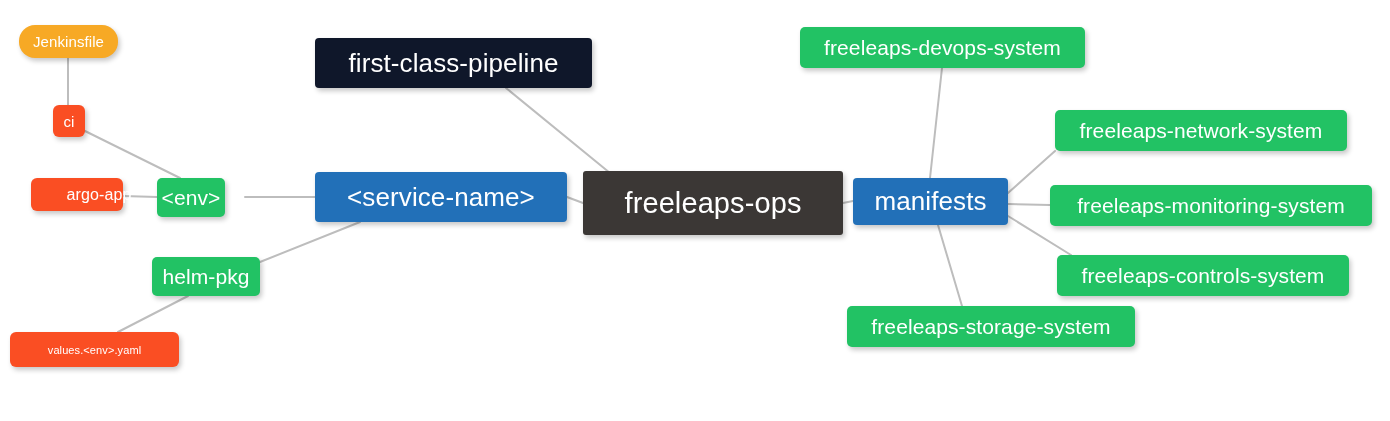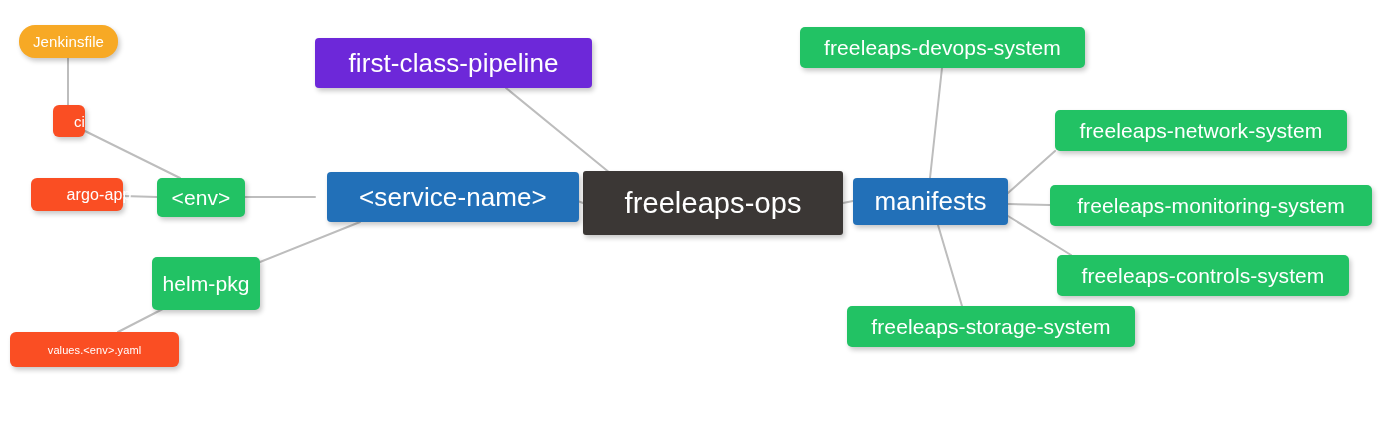--- a/index.html
+++ b/index.html
@@ -62,36 +62,36 @@
       <line x1="930" y1="178" x2="942" y2="68" stroke="#bdbdbd" stroke-width="2" stroke-linecap="round"></line>
       <line x1="1008" y1="193" x2="1055" y2="151" stroke="#bdbdbd" stroke-width="2" stroke-linecap="round"></line>
       <line x1="1008" y1="204" x2="1050" y2="205" stroke="#bdbdbd" stroke-width="2" stroke-linecap="round"></line>
       <line x1="1008" y1="216" x2="1071" y2="255" stroke="#bdbdbd" stroke-width="2" stroke-linecap="round"></line>
       <line x1="938" y1="225" x2="962" y2="306" stroke="#bdbdbd" stroke-width="2" stroke-linecap="round"></line>
     </svg>
   <div id="node-layer">
       <div class="node node-root" style="left: 583px; top: 171px; width: 260px; height: 64px; font-size: 29px; background: rgb(59, 55, 53);">
         <span>freeleaps-ops</span>
       </div>
-      <div class="node node-blue" style="left: 315px; top: 172px; width: 252px; height: 50px; font-size: 26px; background: rgb(34, 112, 184); margin-left: 12px;">
+      <div class="node node-blue" style="left: 315px; top: 172px; width: 252px; height: 50px; font-size: 26px; background: rgb(34, 112, 184);">
         <span>&lt;service-name&gt;</span>
       </div>
-      <div class="node node-blue" style="left: 315px; top: 38px; width: 277px; height: 50px; font-size: 26px; background: #6d28d9;">
+      <div class="node node-blue" style="left: 315px; top: 38px; width: 277px; height: 50px; font-size: 26px; background: #0f172a;">
         <span>first-class-pipeline</span>
       </div>
       <div class="node node-blue" style="left: 853px; top: 178px; width: 155px; height: 47px; font-size: 26px; background: rgb(34, 112, 184);">
         <span>manifests</span>
       </div>
-      <div class="node node-green" style="left: 157px; top: 178px; width: 88px; height: 39px; font-size: 21px; background: rgb(34, 194, 100);">
+      <div class="node node-green" style="left: 157px; top: 178px; width: 68px; height: 39px; font-size: 21px; background: rgb(34, 194, 100);">
         <span>&lt;env&gt;</span>
       </div>
-      <div class="node node-green" style="left: 152px; top: 257px; width: 108px; height: 53px; font-size: 21px; background: rgb(34, 194, 100);">
+      <div class="node node-green" style="left: 152px; top: 257px; width: 108px; height: 39px; font-size: 21px; background: rgb(34, 194, 100);">
         <span>helm-pkg</span>
       </div>
-      <div class="node node-red" style="left: 53px; top: 105px; width: 32px; height: 32px; font-size: 15px; background: rgb(250, 78, 35); justify-content: flex-end;">
+      <div class="node node-red" style="left: 53px; top: 105px; width: 32px; height: 32px; font-size: 15px; background: rgb(250, 78, 35);">
         <span>ci</span>
       </div>
       <div class="node node-orange" style="left: 19px; top: 25px; width: 99px; height: 33px; font-size: 15px; background: rgb(247, 169, 37);">
         <span>Jenkinsfile</span>
       </div>
       <div class="node node-red" style="left: 31px; top: 178px; width: 92px; height: 33px; font-size: 16px; background: rgb(250, 78, 35); padding-left: 44px;">
         <span>argo-app</span>
       </div>
       <div class="node node-red" style="left: 10px; top: 332px; width: 169px; height: 35px; font-size: 11px; background: rgb(250, 78, 35);">
         <span>values.&lt;env&gt;.yaml</span>

